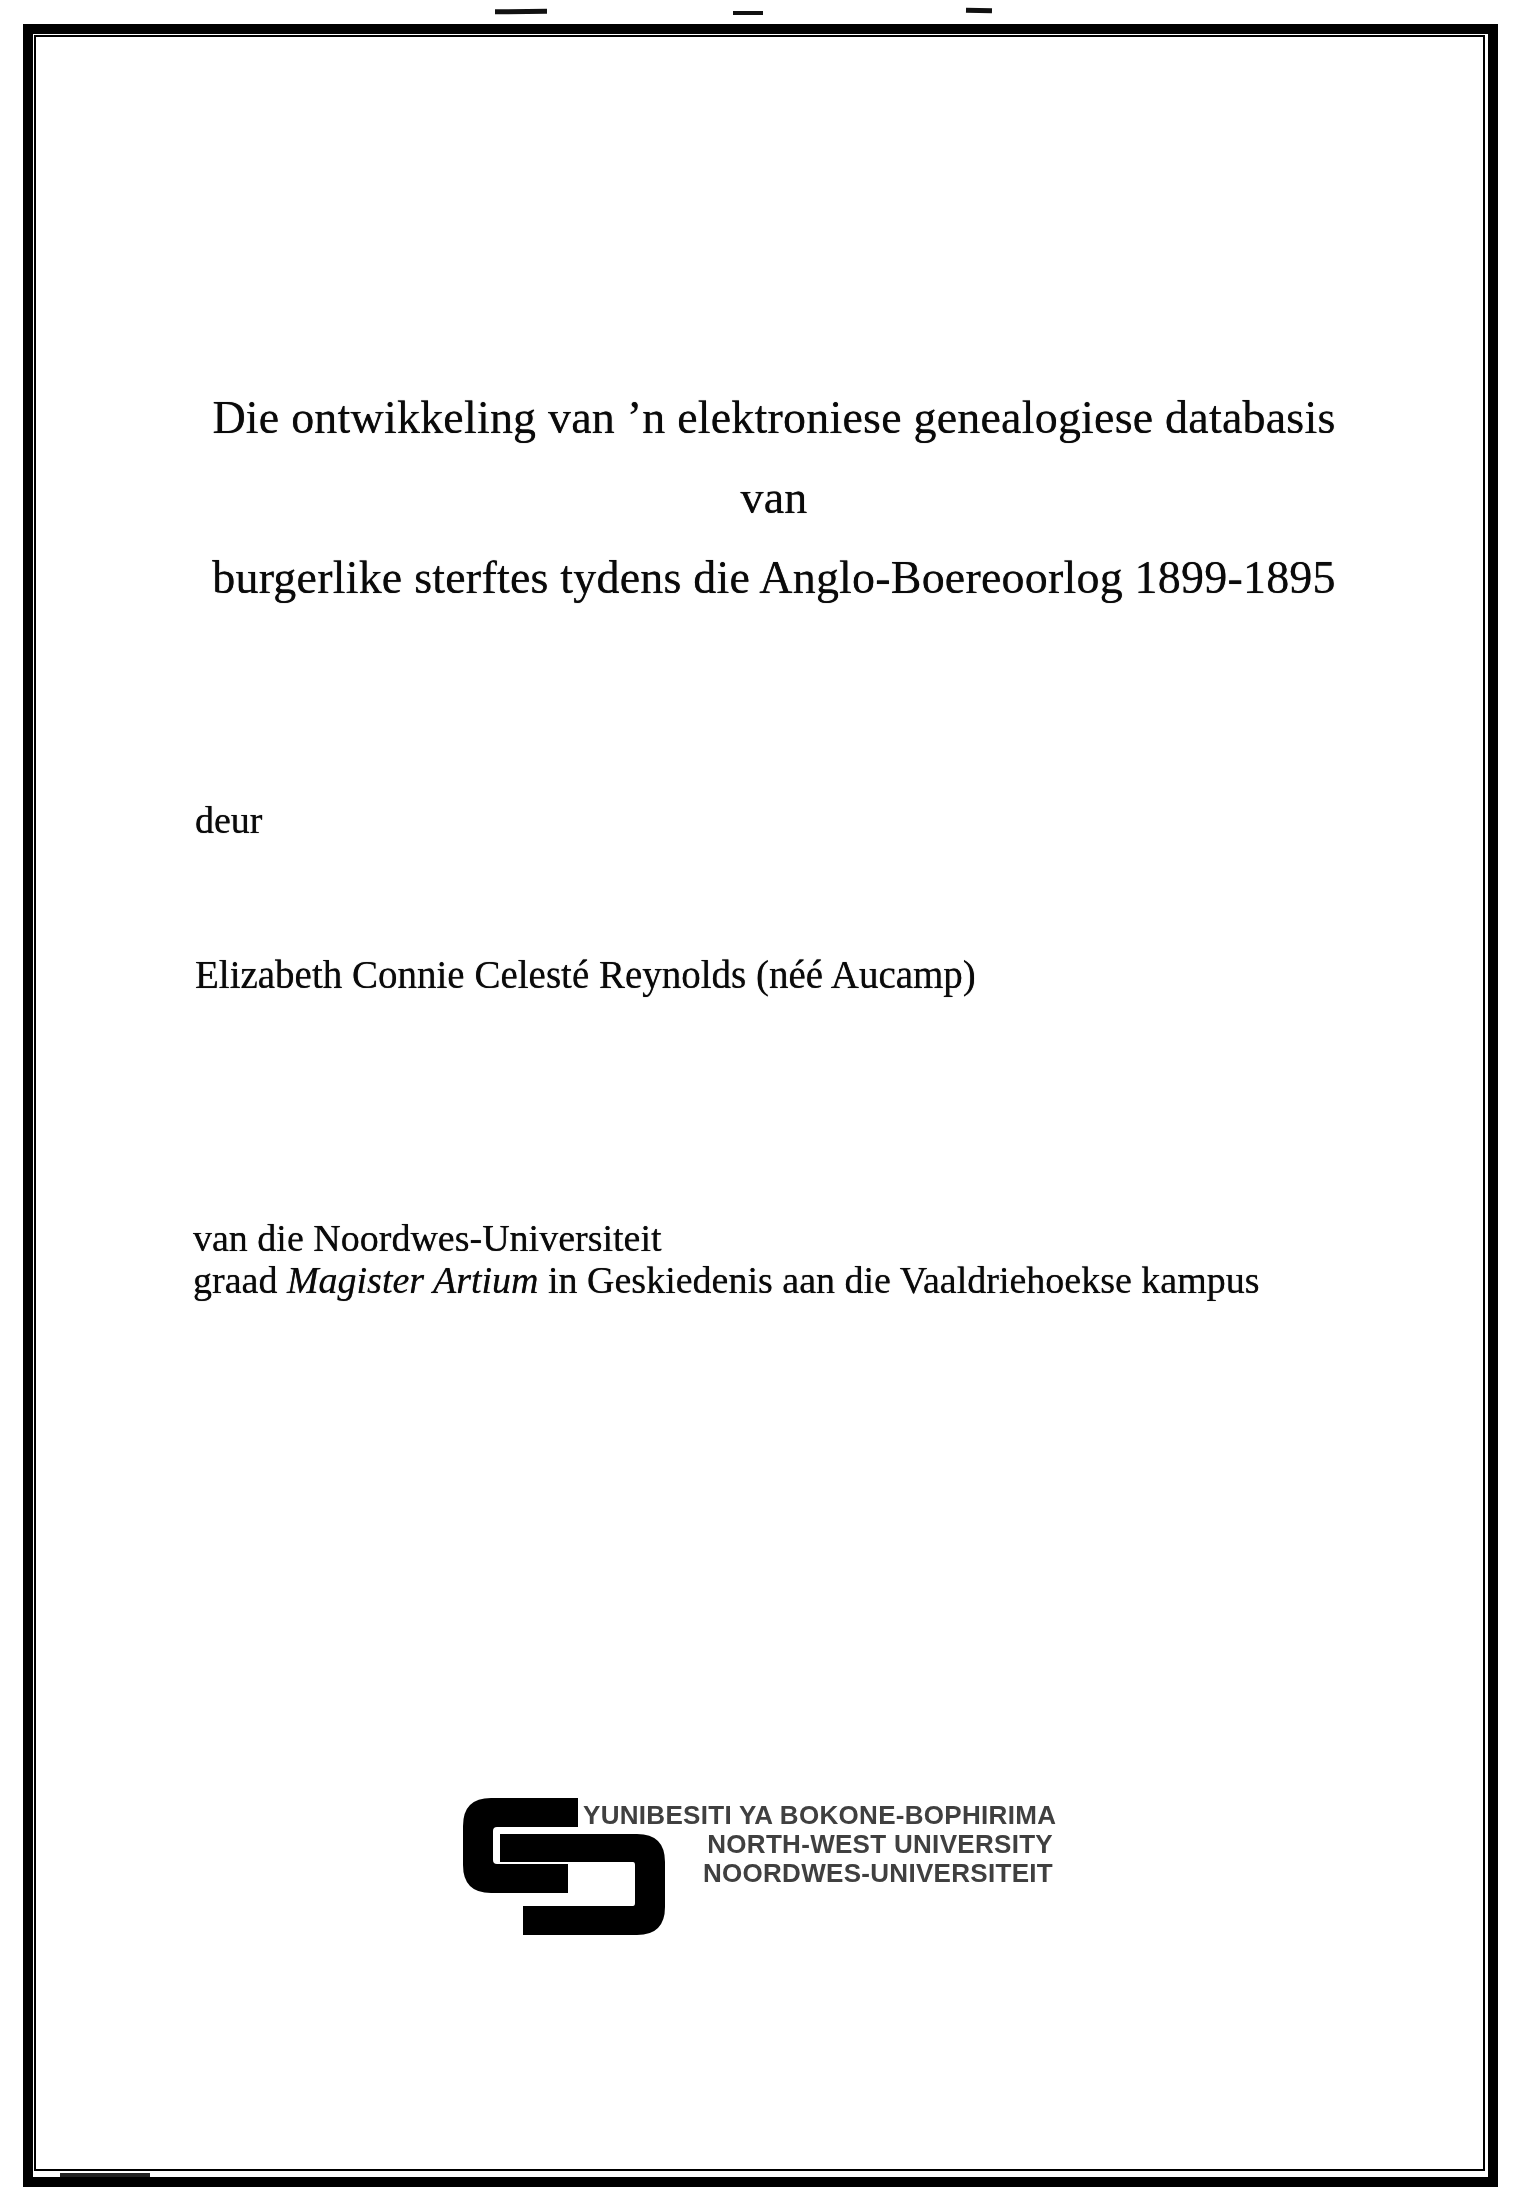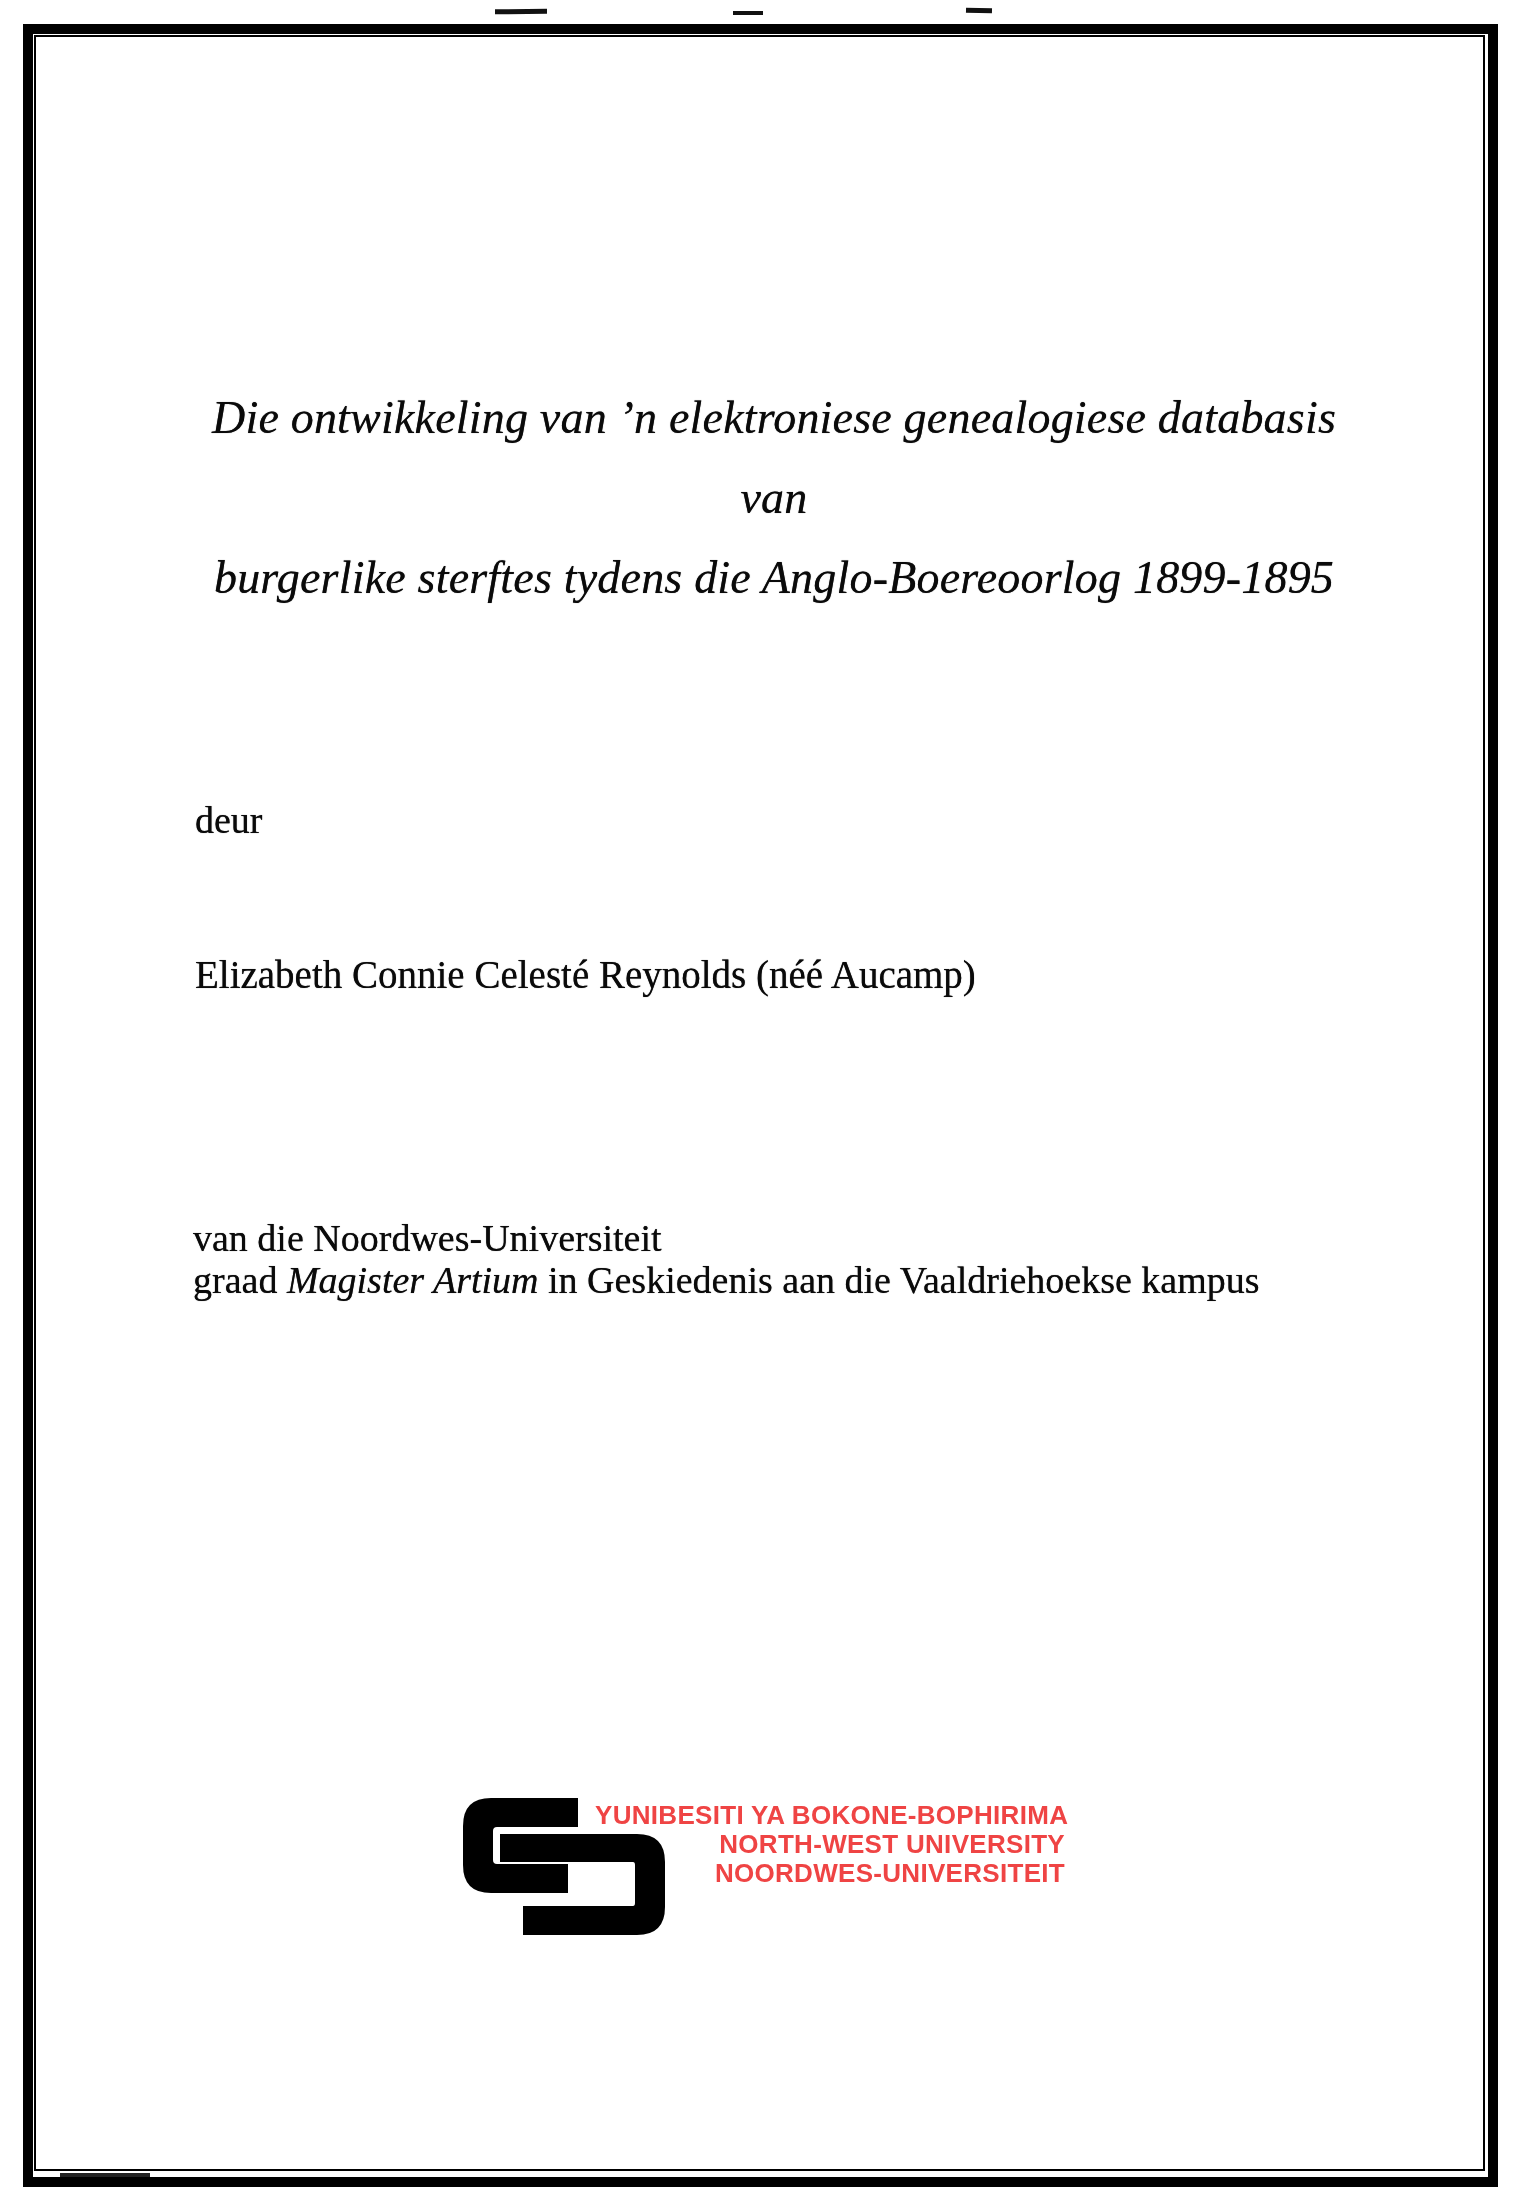--- a/index.html
+++ b/index.html
@@ -41,21 +41,20 @@
   .text-shadowed { text-shadow: 0 0 0.7px rgba(0,0,0,0.85); }
 
   .title-block {
     position: absolute;
     left: 195px; top: 378px;
     width: 1158px;
     font-size: 46px;
     line-height: 80px;
     text-align: center;
     letter-spacing: 0.2px;
-    font-style: italic;
   }
   .byline {
     position: absolute;
     left: 195px; top: 798px;
     width: 1158px;
     font-size: 38px;
     line-height: 44px;
   }
   .author {
     position: absolute;
@@ -97,23 +96,22 @@
   .logo-text {
     position: absolute;
     left: 120px; top: 3px;
     width: 470px;
     font-family: "Liberation Sans", sans-serif;
     font-weight: 700;
     font-size: 26px;
     line-height: 29px;
     text-align: right;
     letter-spacing: 0.3px;
-    color: #ef4444;
+    color: #404040;
     white-space: nowrap;
-    margin-left: 12px;
   }
 </style>
 </head>
 <body>
 
 <div class="page">
 
   <div class="border-outer"></div>
   <div class="border-inner"></div>
 

